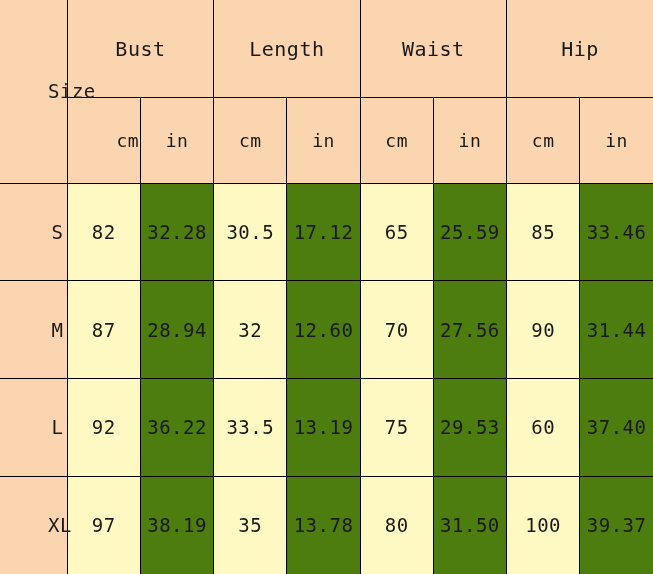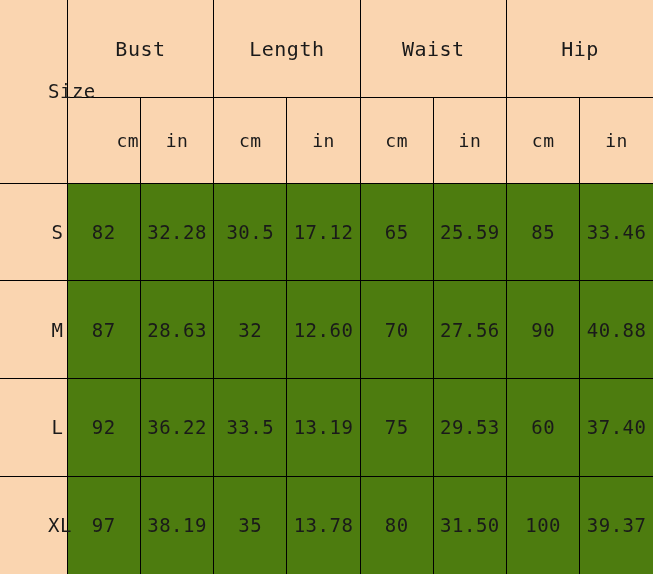--- a/index.html
+++ b/index.html
@@ -50,21 +50,21 @@
   }
   .cell-head-unit {
     background: #fad5b0;
     font-size: 18px;
   }
   .cell-size-label {
     background: #fad5b0;
     font-size: 19px;
   }
   .cell-cm {
-    background: #4d7c0f;
+    background: #fef9c3;
     font-size: 19px;
   }
   .cell-in {
     background: #4d7c0f;
     font-size: 19px;
   }
   .row-data { height: 96px; }
   .row-group { height: 96px; }
   .row-unit  { height: 84px; }
 </style>
@@ -111,27 +111,27 @@
         <td class="cell-in">17.12</td>
         <td class="cell-cm">65</td>
         <td class="cell-in">25.59</td>
         <td class="cell-cm">85</td>
         <td class="cell-in">33.46</td>
       </tr>
 
       <tr class="row-data">
         <td class="cell-size-label">M</td>
         <td class="cell-cm">87</td>
-        <td class="cell-in">28.63</td>
+        <td class="cell-in">28.94</td>
         <td class="cell-cm">32</td>
         <td class="cell-in">12.60</td>
         <td class="cell-cm">70</td>
         <td class="cell-in">27.56</td>
         <td class="cell-cm">90</td>
-        <td class="cell-in">40.88</td>
+        <td class="cell-in">31.44</td>
       </tr>
 
       <tr class="row-data">
         <td class="cell-size-label">L</td>
         <td class="cell-cm">92</td>
         <td class="cell-in">36.22</td>
         <td class="cell-cm">33.5</td>
         <td class="cell-in">13.19</td>
         <td class="cell-cm">75</td>
         <td class="cell-in">29.53</td>

